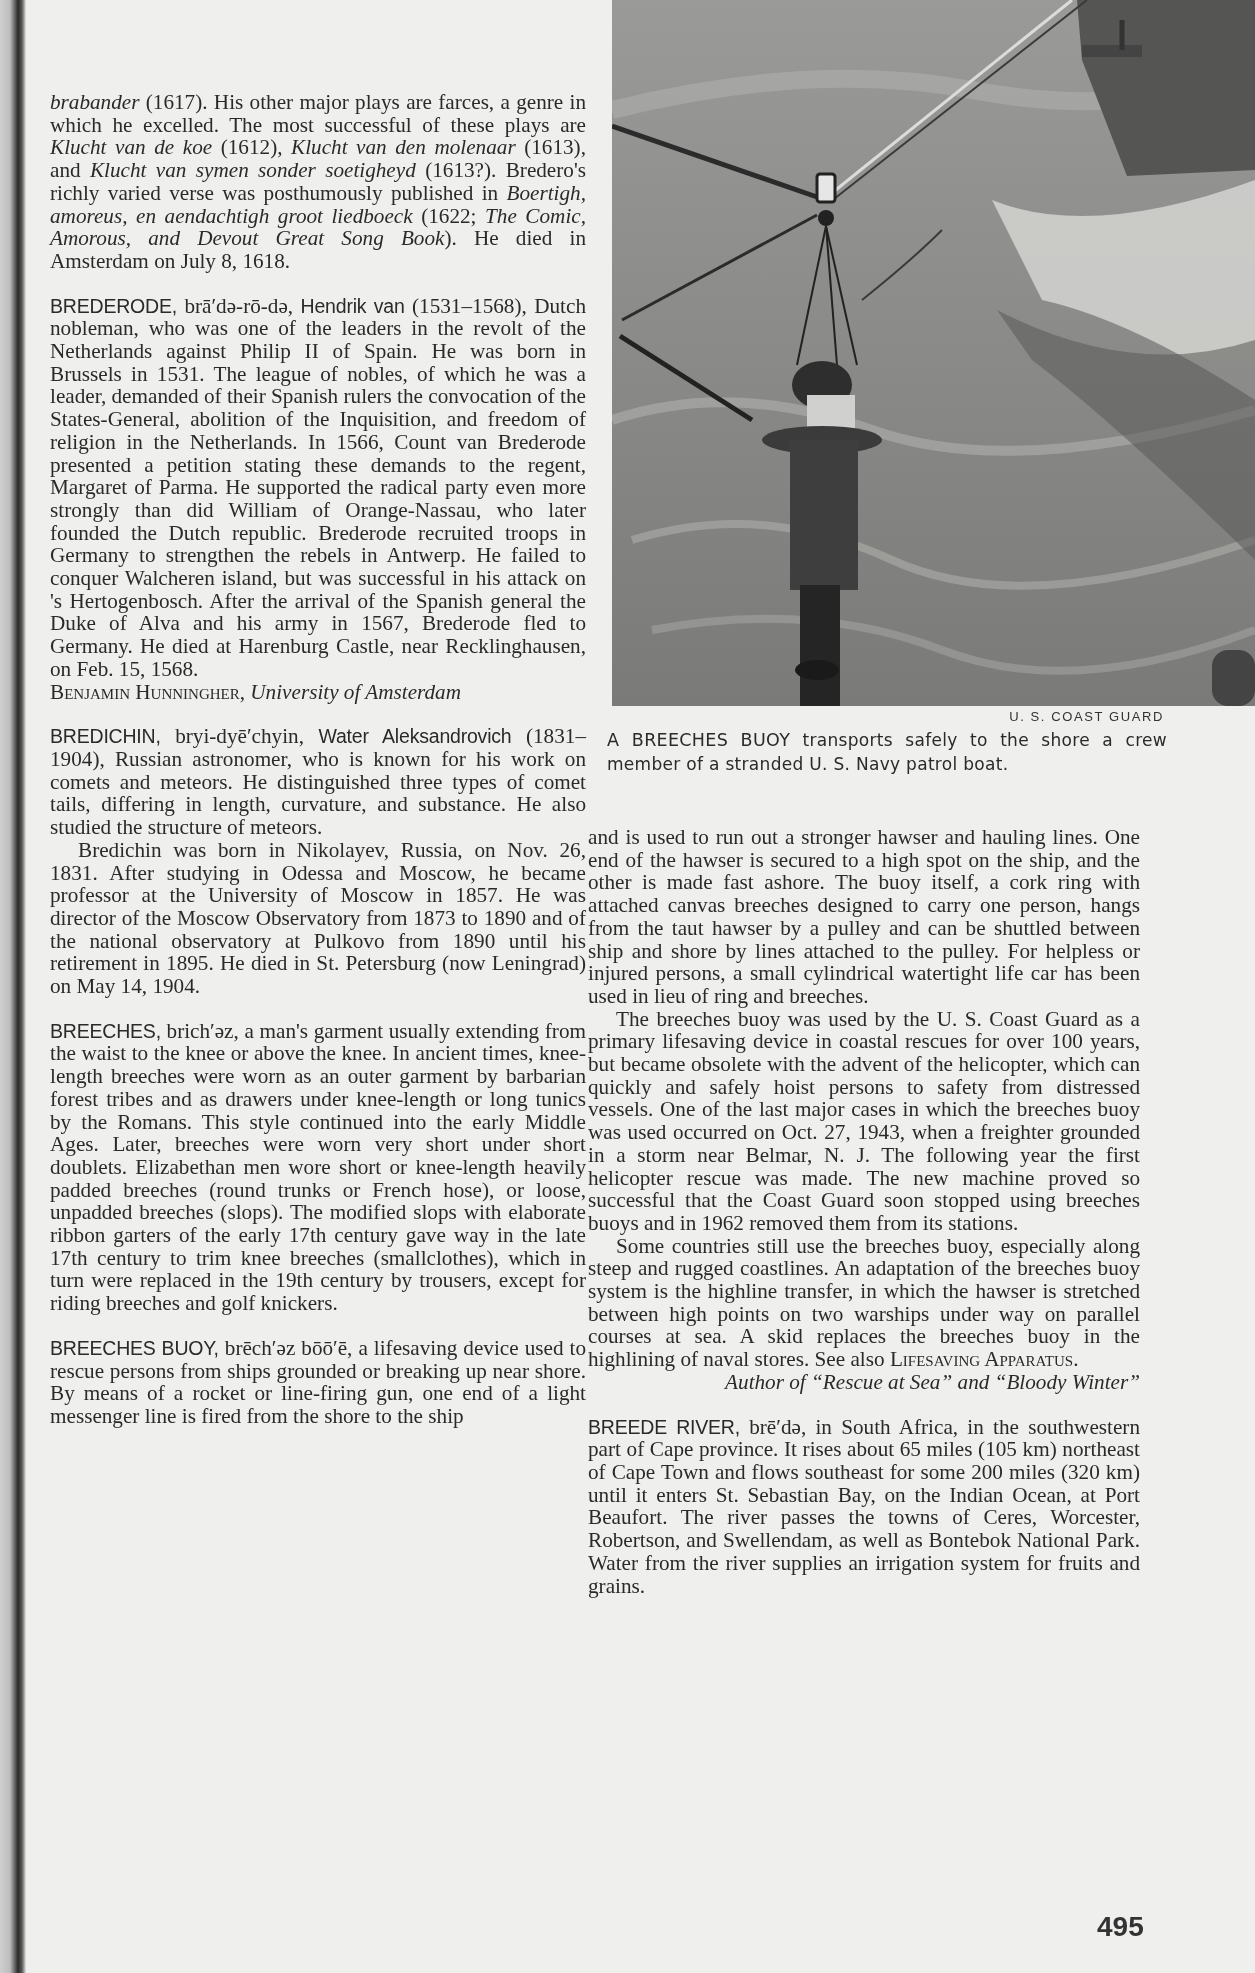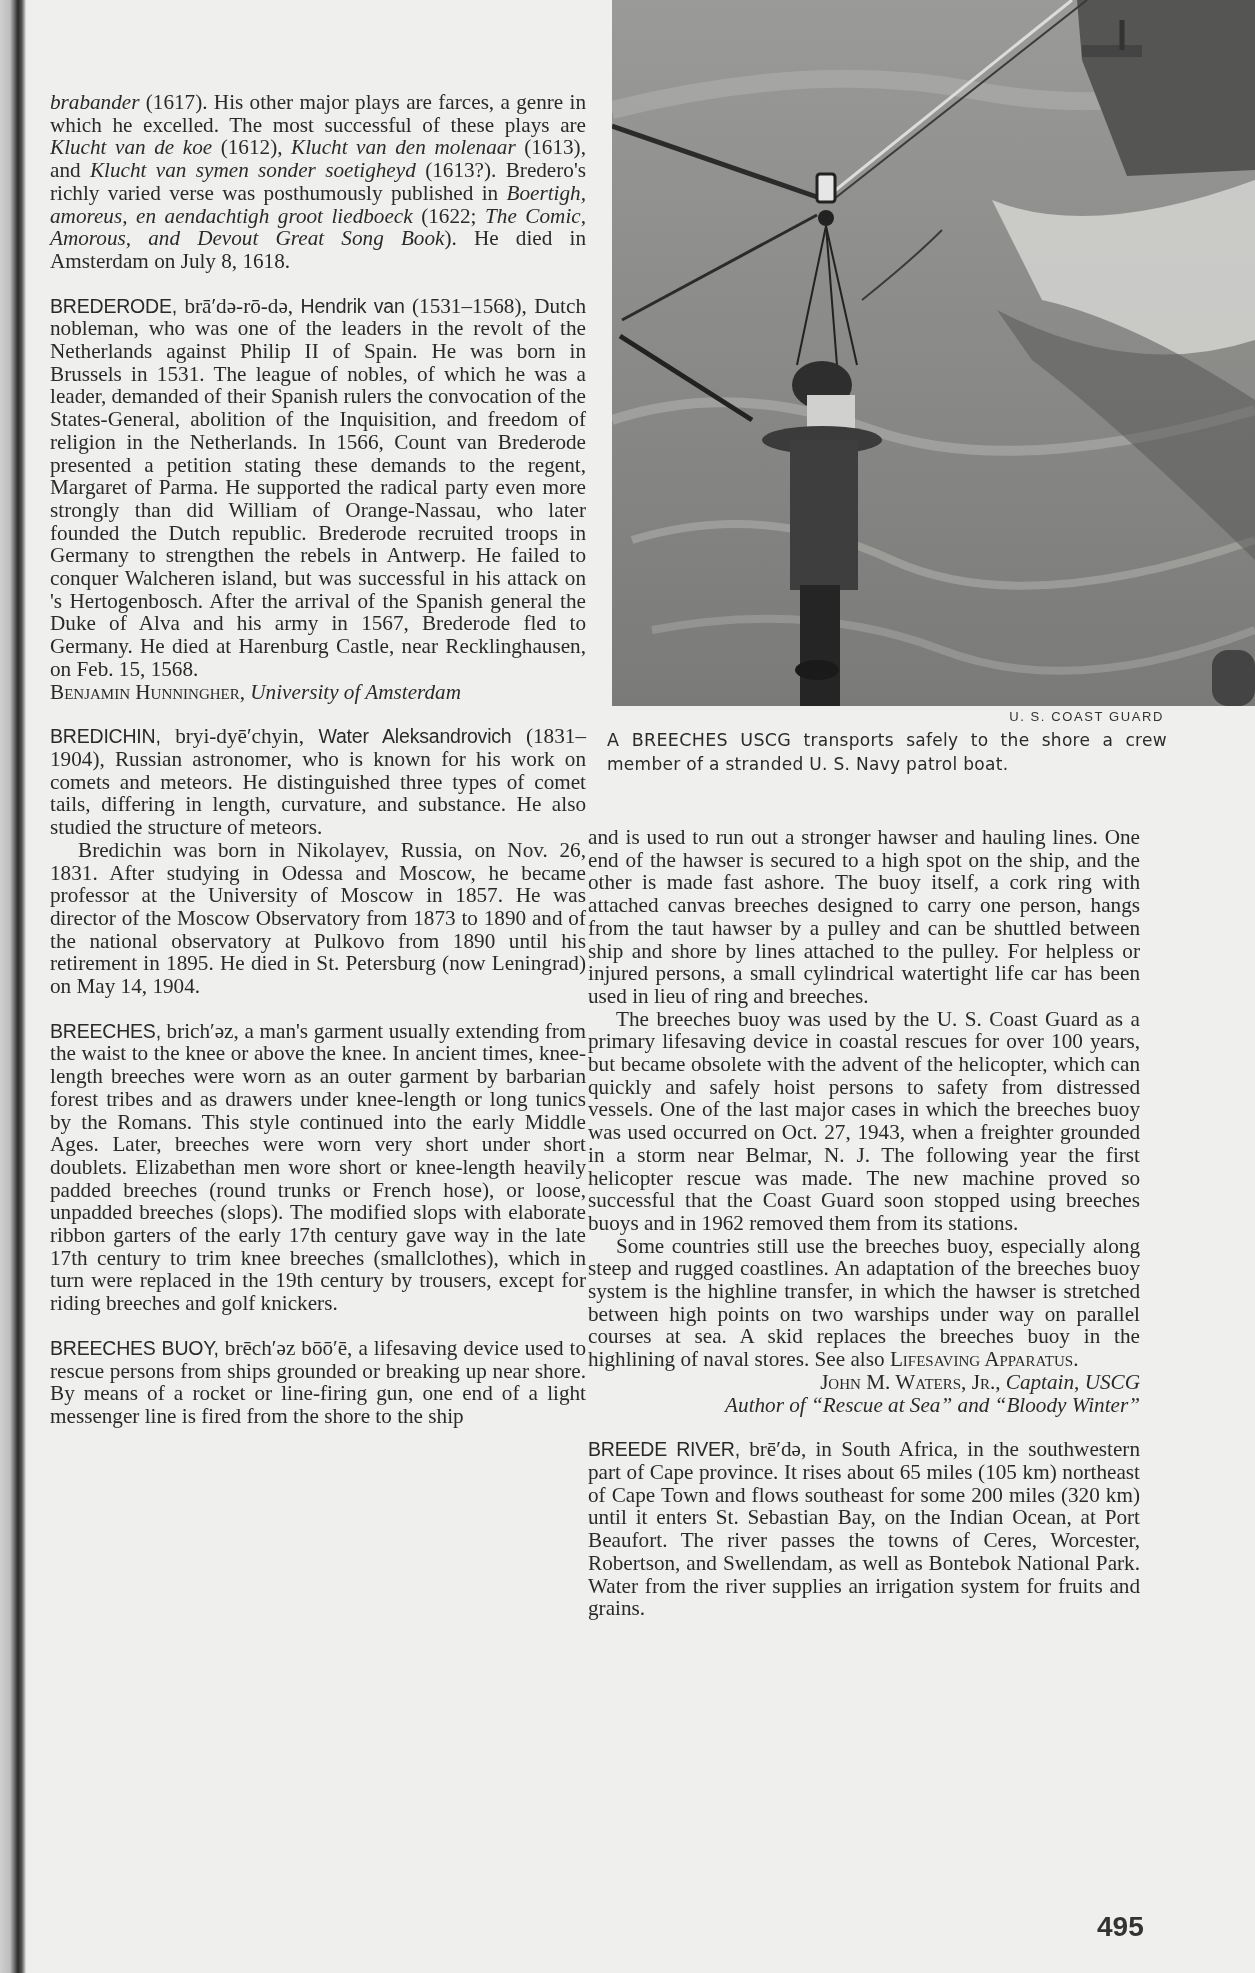--- a/index.html
+++ b/index.html
@@ -105,25 +105,24 @@
       <ellipse cx="210" cy="440" rx="60" ry="14" fill="#3b3b3b"></ellipse>
       <rect x="178" y="440" width="68" height="150" fill="#3e3e3e"></rect>
       <rect x="188" y="585" width="40" height="130" fill="#252525"></rect>
       <ellipse cx="205" cy="670" rx="22" ry="10" fill="#1a1a1a"></ellipse>
     </g>
     <rect x="600" y="650" width="43" height="56" rx="16" fill="#444"></rect>
   </svg>
 </div>
 
 <div class="caption-credit">U. S. COAST GUARD</div>
-<div class="caption"><b>A BREECHES USCG</b><span> transports safely to the shore a crew member of a stranded U. S. Navy patrol boat.</span></div>
+<div class="caption"><b>A BREECHES BUOY</b><span> transports safely to the shore a crew member of a stranded U. S. Navy patrol boat.</span></div>
 
 <div class="col col-right">
   <p>and is used to run out a stronger hawser and hauling lines. One end of the hawser is secured to a high spot on the ship, and the other is made fast ashore. The buoy itself, a cork ring with attached canvas breeches designed to carry one person, hangs from the taut hawser by a pulley and can be shuttled between ship and shore by lines attached to the pulley. For helpless or injured persons, a small cylindrical watertight life car has been used in lieu of ring and breeches.</p>
   <p class="indent">The breeches buoy was used by the U. S. Coast Guard as a primary lifesaving device in coastal rescues for over 100 years, but became obsolete with the advent of the helicopter, which can quickly and safely hoist persons to safety from distressed vessels. One of the last major cases in which the breeches buoy was used occurred on Oct. 27, 1943, when a freighter grounded in a storm near Belmar, N. J. The following year the first helicopter rescue was made. The new machine proved so successful that the Coast Guard soon stopped using breeches buoys and in 1962 removed them from its stations.</p>
   <p class="indent"><span>Some countries still use the breeches buoy, especially along steep and rugged coastlines. An adaptation of the breeches buoy system is the highline transfer, in which the hawser is stretched between high points on two warships under way on parallel courses at sea. A skid replaces the breeches buoy in the highlining of naval stores. See also </span><span class="sc">Lifesaving Apparatus.</span></p>
-  <p class="sig-right"><span class="sc">John M. Waters, Jr.,</span><i> Captain, USCG</i></p>
   <p class="entry sig-right"><i>Author of “Rescue at Sea” and “Bloody Winter”</i></p>
 
   <p><span class="hw">BREEDE RIVER,</span><span> brē′də,</span><span> in South Africa, in the southwestern part of Cape province. It rises about 65 miles (105 km) northeast of Cape Town and flows southeast for some 200 miles (320 km) until it enters St. Sebastian Bay, on the Indian Ocean, at Port Beaufort. The river passes the towns of Ceres, Worcester, Robertson, and Swellendam, as well as Bontebok National Park. Water from the river supplies an irrigation system for fruits and grains.</span></p>
 </div>
 
 <div class="page-number">495</div>
 
 </body></html>

